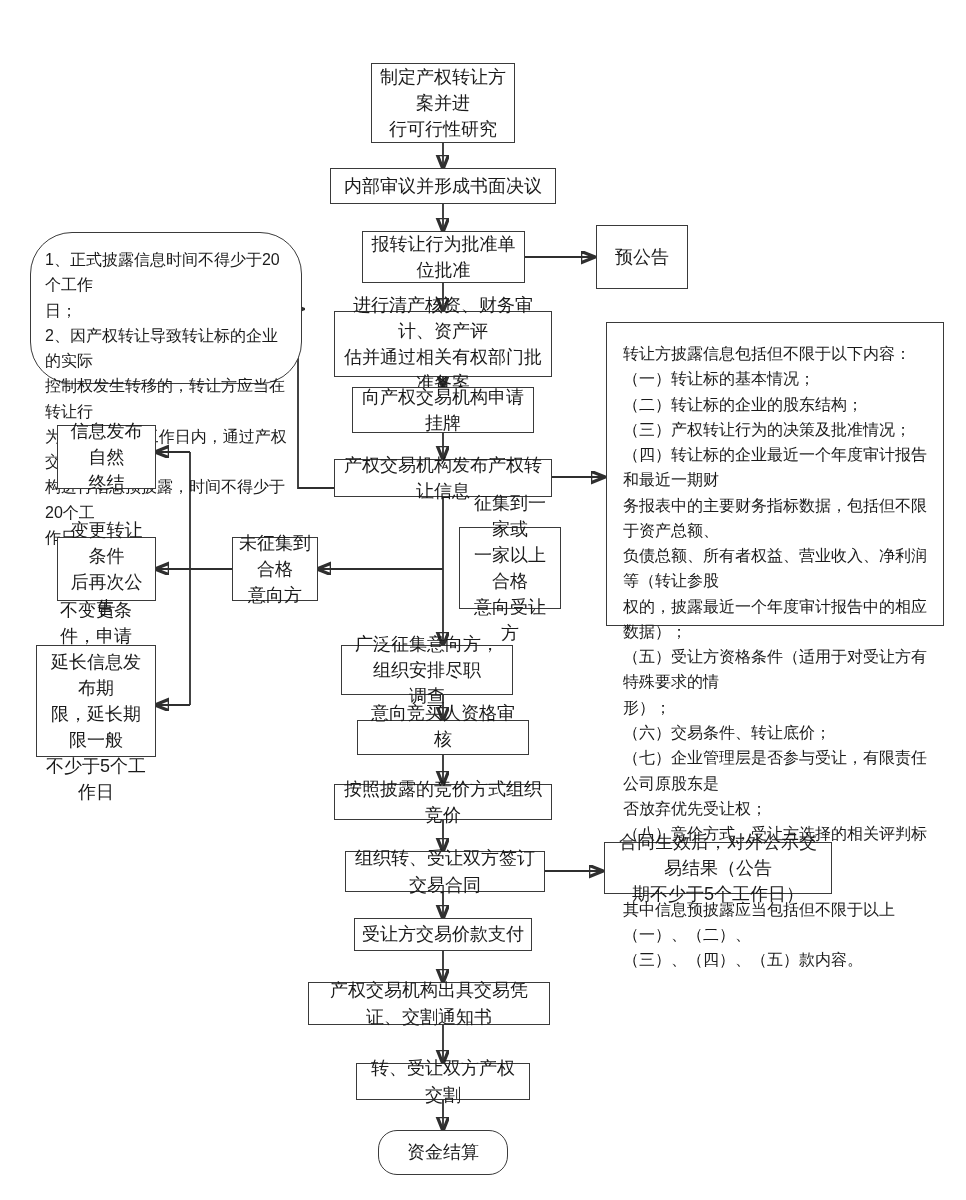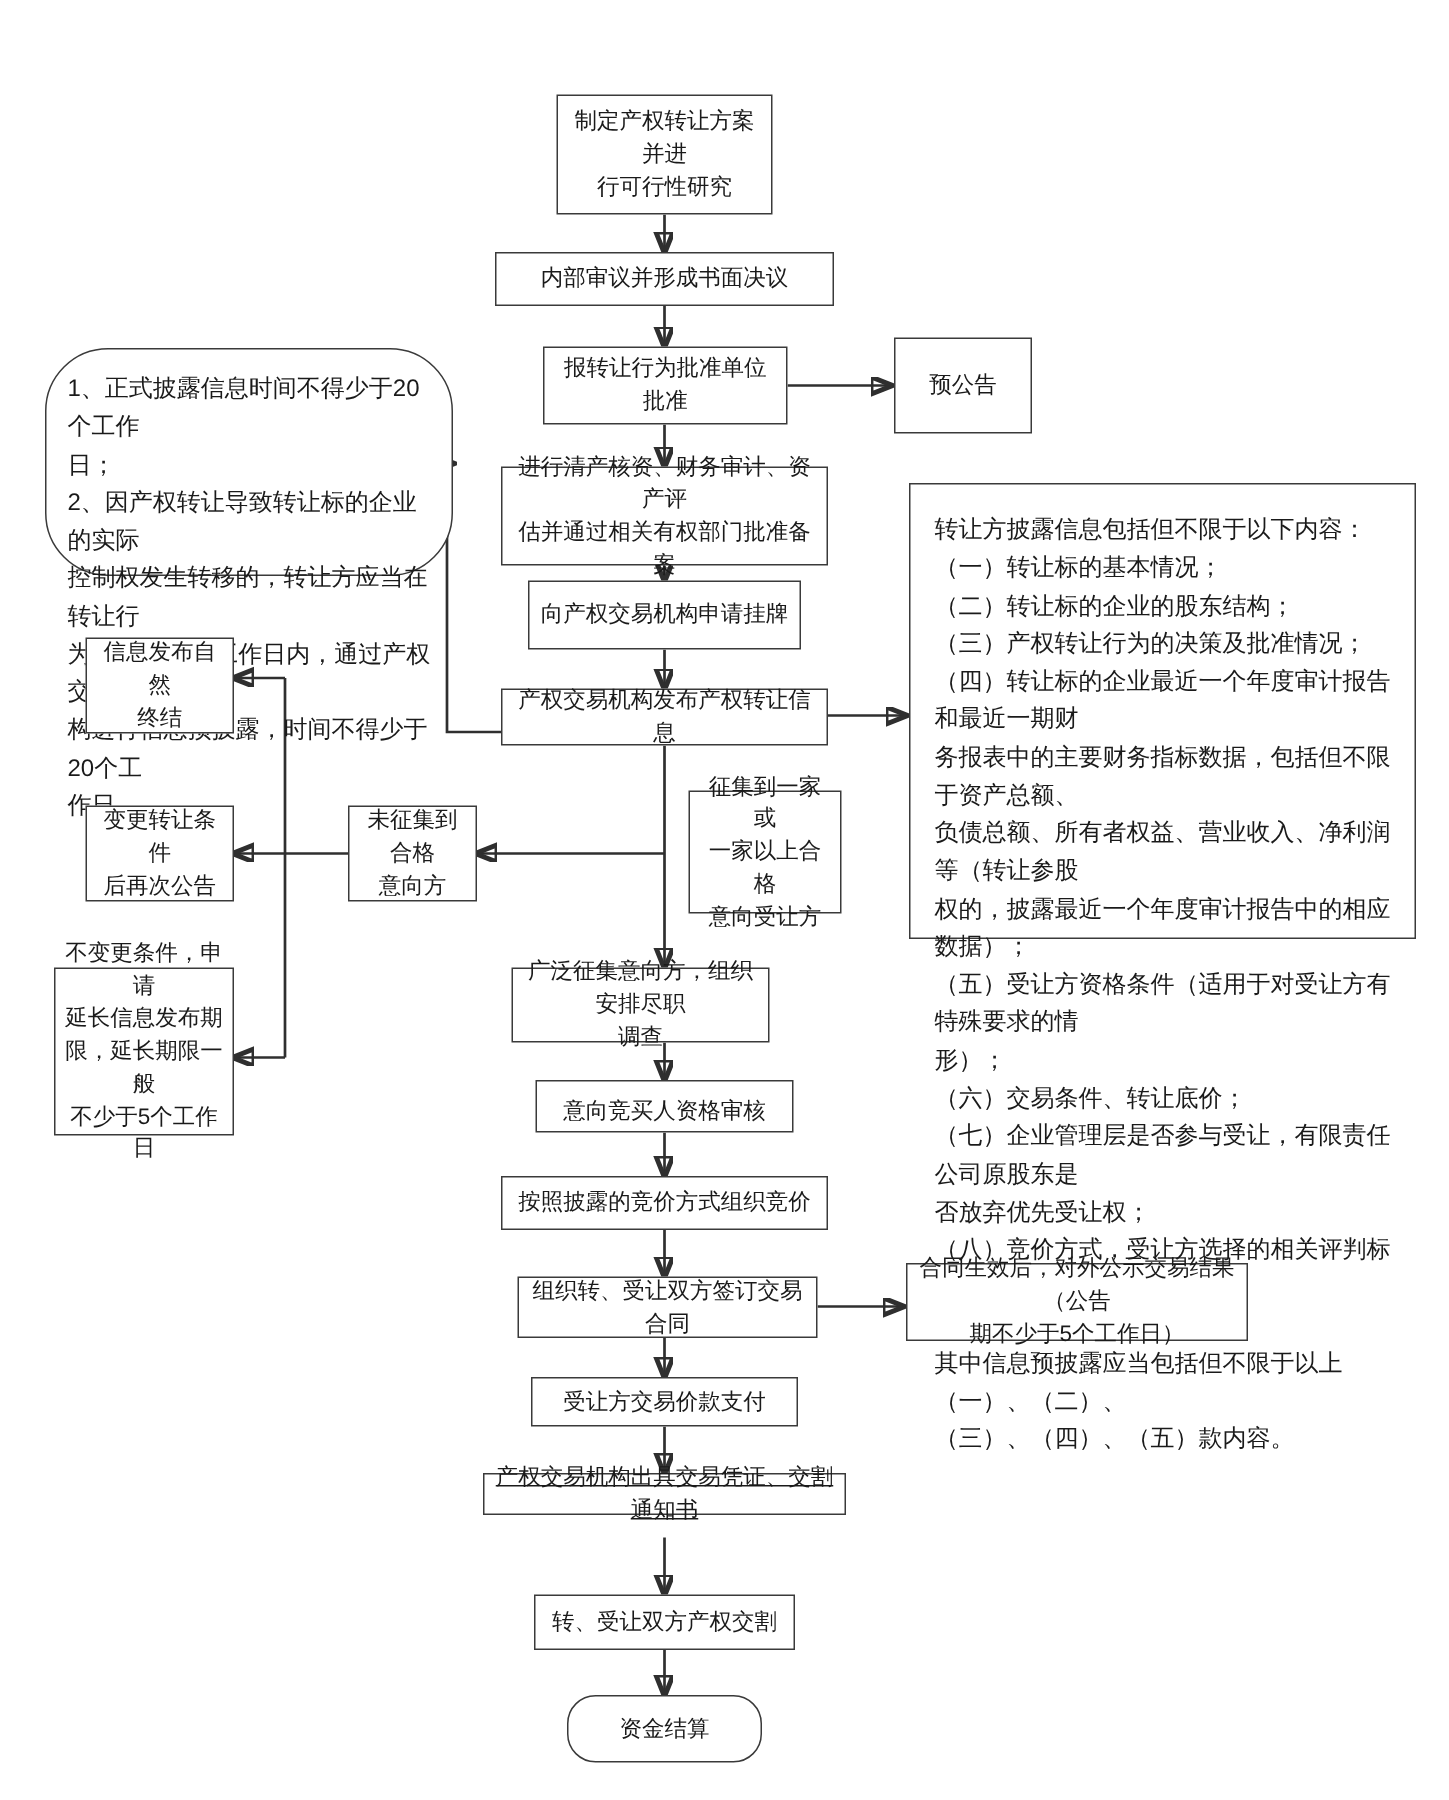--- a/index.html
+++ b/index.html
@@ -21,21 +21,21 @@
     position: absolute;
     box-sizing: border-box;
     border: 1.6px solid #3a3a3a;
     background: #ffffff;
     display: flex;
     align-items: center;
     justify-content: center;
     text-align: center;
     color: #1a1a1a;
     line-height: 1.45;
-    font-size: 15px;
+    font-size: 18px;
     padding: 2px 6px;
     z-index: 3;
   }
   .node.rounded {
     border-radius: 42px;
   }
   .node.textblock {
     align-items: flex-start;
     justify-content: flex-start;
     text-align: left;
@@ -230,21 +230,21 @@
 
   <div class="node" style="left:604px;top:842px;width:228px;height:52px;">
     <span class="txt">合同生效后，对外公示交易结果（公告
 期不少于5个工作日）</span>
   </div>
 
   <div class="node" style="left:354px;top:918px;width:178px;height:33px;">
     <span class="txt">受让方交易价款支付</span>
   </div>
 
-  <div class="node" style="left:322px;top:982px;width:242px;height:28px;text-decoration:underline;">
+  <div class="node" style="left:308px;top:982px;width:242px;height:43px;">
     <span class="txt">产权交易机构出具交易凭证、交割通知书</span>
   </div>
 
   <div class="node" style="left:356px;top:1063px;width:174px;height:37px;">
     <span class="txt">转、受让双方产权交割</span>
   </div>
 
   <div class="node" style="left:378px;top:1130px;width:130px;height:45px;border-radius:19px;">
     <span class="txt">资金结算</span>
   </div>

